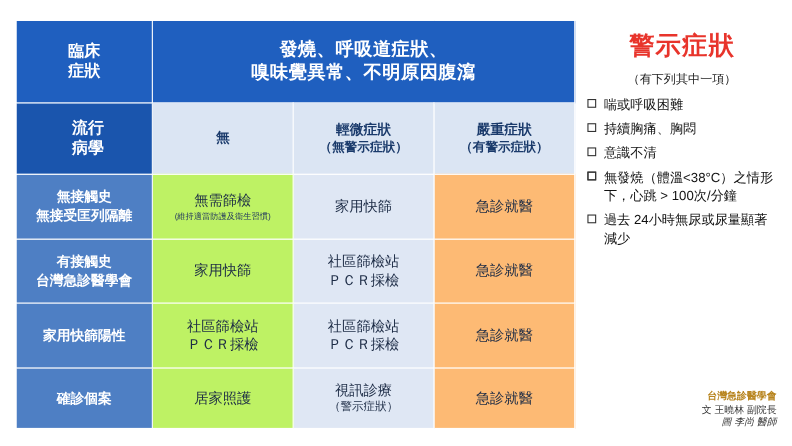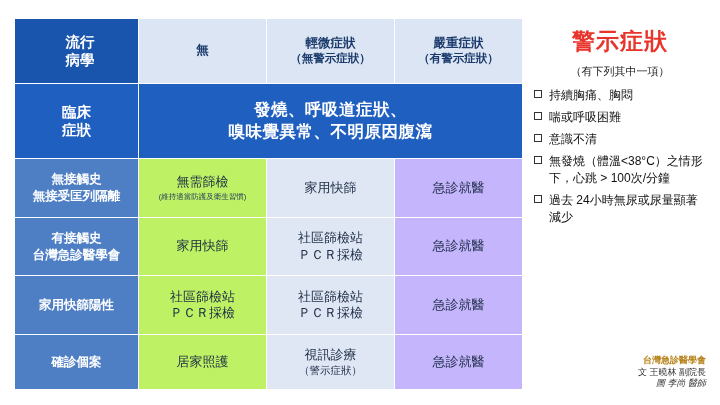--- a/index.html
+++ b/index.html
@@ -71,21 +71,21 @@
     font-size: 13px;
     line-height: 1.25;
   }
   .cell-md {
     background: #dfe7f4;
     color: #1c2b45;
     font-size: 13px;
     line-height: 1.25;
   }
   .cell-dk {
-    background: #c4b5fd;
+    background: #fdba74;
     color: #1c2b45;
     font-size: 13px;
     line-height: 1.25;
   }
   .big-title {
     font-size: 16.5px;
     line-height: 1.3;
     letter-spacing: 0.5px;
   }
   .clin-label {
@@ -196,44 +196,44 @@
   <div class="table-wrap">
     <table class="matrix">
       <colgroup>
         <col style="width:124px">
         <col style="width:128px">
         <col style="width:128px">
         <col style="width:128px">
       </colgroup>
       <tbody>
         <tr>
+          <td class="hdr-blue clin-label" rowspan="1">
+            <span>臨床</span><br>
+            <span>症狀</span>
+          </td>
+          <td class="hdr-blue big-title" colspan="3">
+            <span>發燒、呼吸道症狀、</span><br>
+            <span>嗅味覺異常、不明原因腹瀉</span>
+          </td>
+        </tr>
+        <tr>
           <td class="hdr-blue-dark epi-label">
             <span>流行</span><br>
             <span>病學</span>
           </td>
           <td class="sub-hdr">
             <span>無</span>
           </td>
           <td class="sub-hdr">
             <span>輕微症狀</span>
             <span class="sub-note">（無警示症狀）</span>
           </td>
           <td class="sub-hdr">
             <span>嚴重症狀</span>
             <span class="sub-note">（有警示症狀）</span>
-          </td>
-        </tr>
-        <tr>
-          <td class="hdr-blue clin-label" rowspan="1">
-            <span>臨床</span><br>
-            <span>症狀</span>
-          </td>
-          <td class="hdr-blue big-title" colspan="3">
-            <span>發燒、呼吸道症狀、</span><br>
-            <span>嗅味覺異常、不明原因腹瀉</span>
           </td>
         </tr>
 
         <tr>
           <td class="row-hdr">
             <span>無接觸史</span><br>
             <span>無接受匡列隔離</span>
           </td>
           <td class="cell-lt">
             <span>無需篩檢</span>
@@ -294,22 +294,22 @@
           </td>
         </tr>
       </tbody>
     </table>
   </div>
 
   <div class="right">
     <div class="warn-title">警示症狀</div>
     <div class="warn-sub">（有下列其中一項）</div>
     <ul class="warn-list">
+      <li><span class="box"></span><span>喘或呼吸困難</span></li>
       <li><span class="box"></span><span>持續胸痛、胸悶</span></li>
-      <li><span class="box"></span><span>喘或呼吸困難</span></li>
       <li><span class="box"></span><span>意識不清</span></li>
       <li><span class="box"></span></li>
       <li><span class="box"></span><span>無發燒（體溫&lt;38°C）之情形下，心跳 &gt; 100次/分鐘</span></li>
       <li><span class="box"></span><span>過去 24小時無尿或尿量顯著減少</span></li>
     </ul>
     <div class="credit">
       <span class="c1">台灣急診醫學會</span>
       <span class="c2">文 王曉林 副院長</span>
       <span class="c3">圖 李尚 醫師</span>
     </div>

